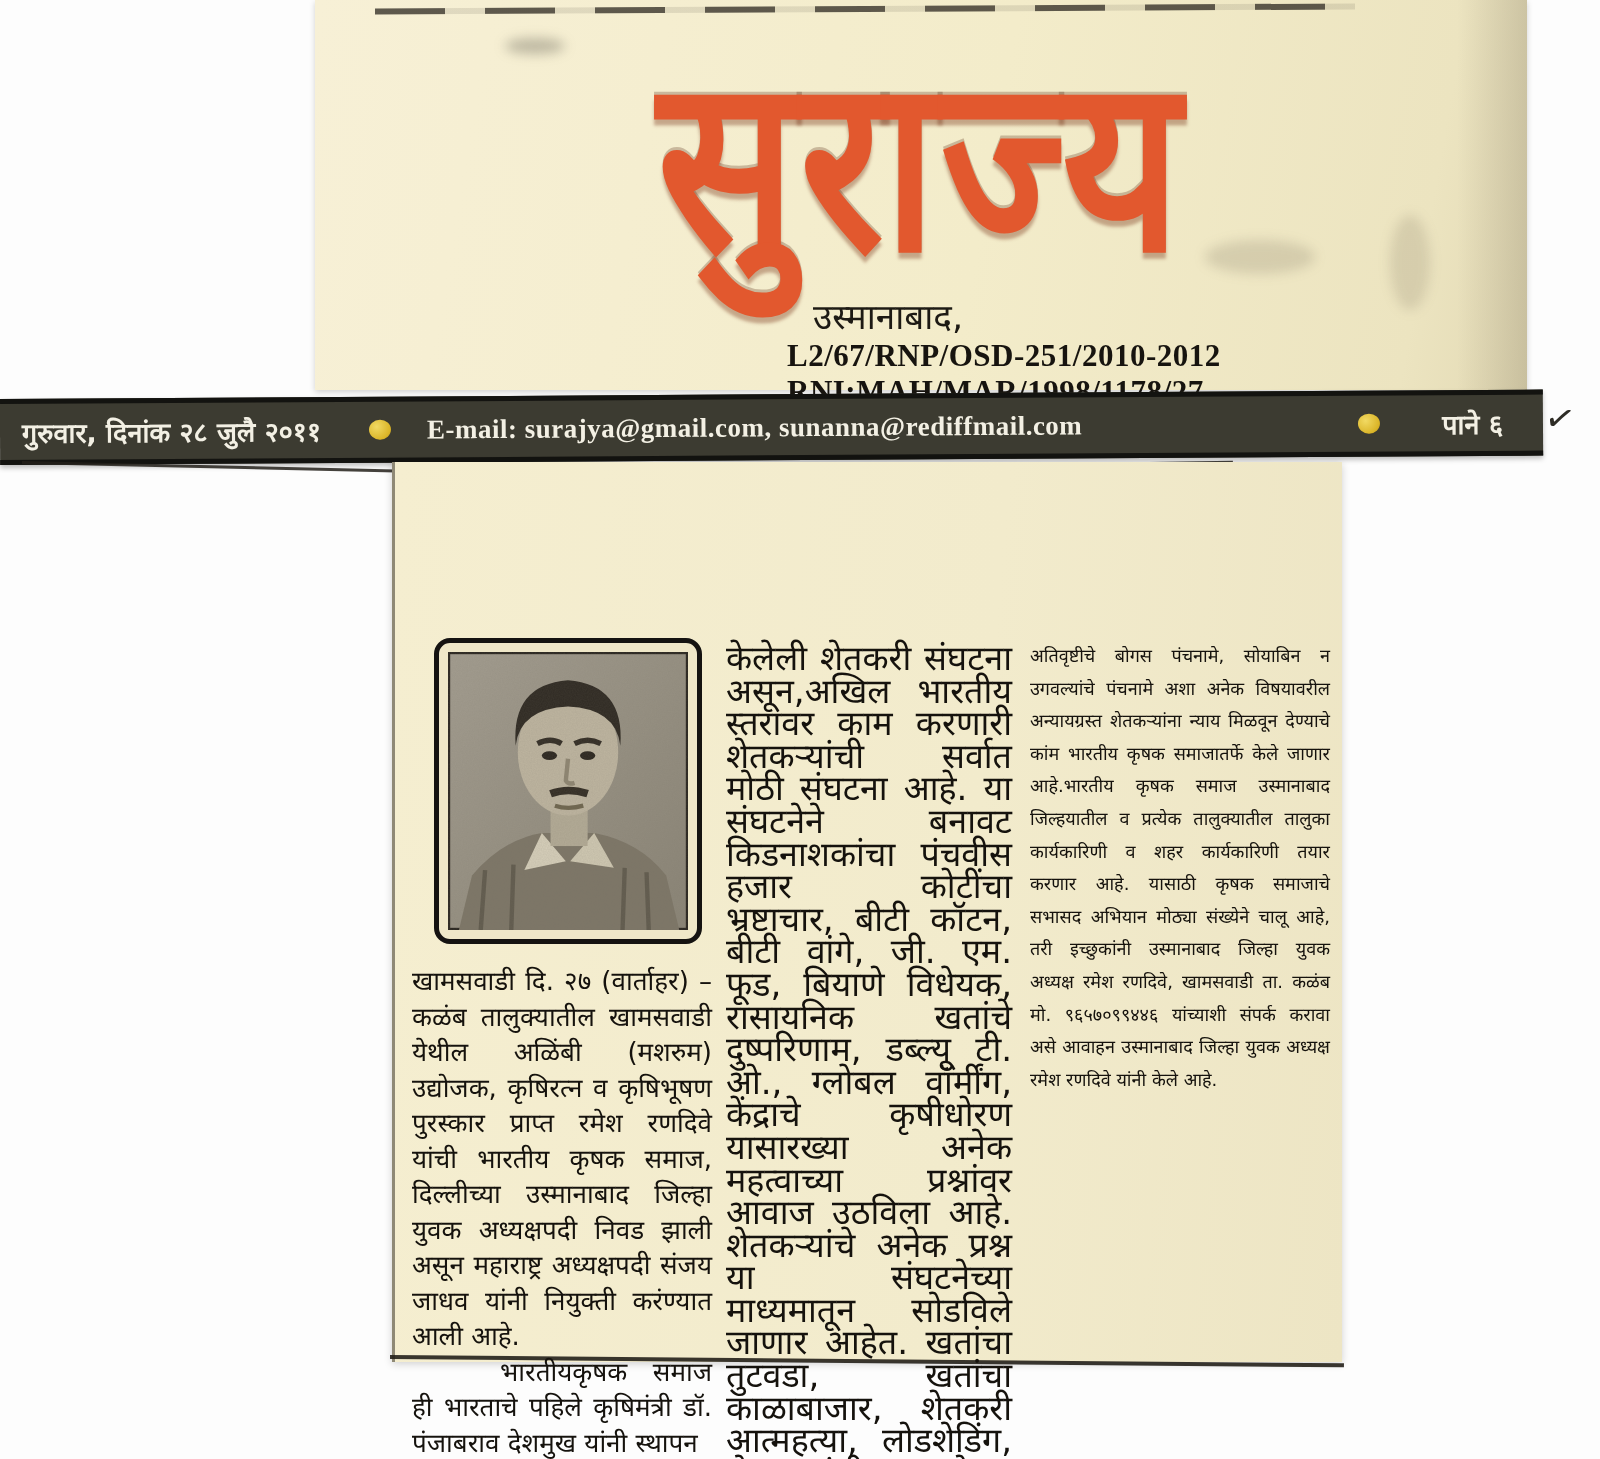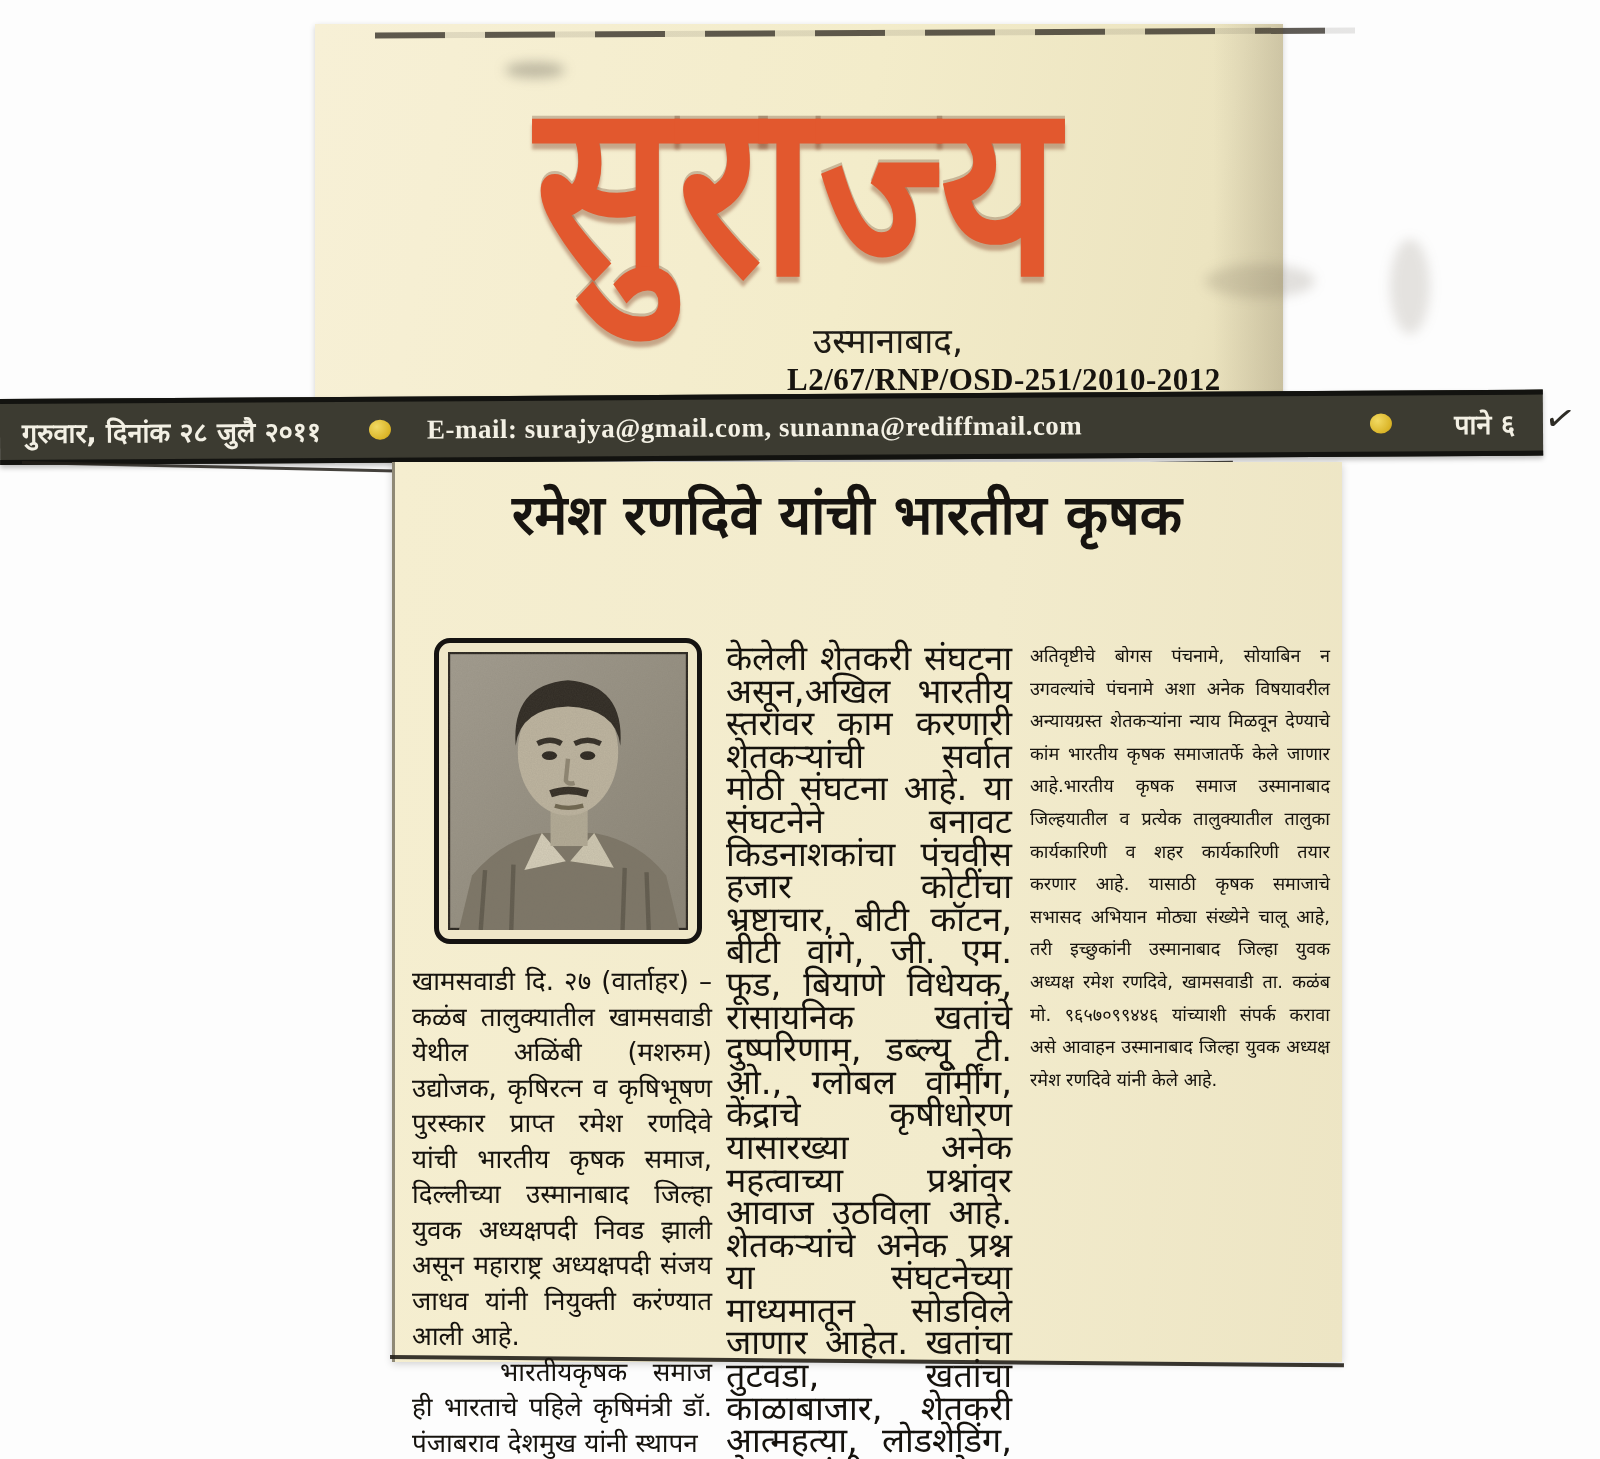--- a/index.html
+++ b/index.html
@@ -1,20 +1,20 @@
 <!DOCTYPE html>
 <html><head>
 <meta charset="utf-8">
 <style>
   html,body{margin:0;padding:0;background:#ffffff;}
   #page{position:relative;width:1600px;height:1459px;background:#fdfdfd;overflow:hidden;
         font-family:"DejaVu Sans","Liberation Sans",sans-serif;}
 
   
-  .masthead{position:absolute;left:315px;top:24px;width:968px;height:390px;
+  .masthead{position:absolute;left:315px;top:0;width:1212px;height:390px;
             background:linear-gradient(100deg,#f7f0d6 0%,#f3ecca 55%,#ece4c0 90%,#e2d9b4 100%);
             box-shadow:0 2px 6px rgba(0,0,0,.18);}
   .masthead-torn-edge{position:absolute;left:60px;top:6px;width:980px;height:6px;
             background:repeating-linear-gradient(90deg,#2b261f 0 70px,rgba(43,38,31,.15) 70px 110px);
             transform:rotate(-.3deg);opacity:.75;}
   .masthead-shade-right{position:absolute;right:0;top:0;width:70px;height:100%;
             background:linear-gradient(90deg,rgba(110,100,80,0) 0%,rgba(110,100,80,.22) 100%);}
   .smudge{position:absolute;border-radius:50%;filter:blur(6px);}
   .smudge.s1{left:190px;top:38px;width:60px;height:16px;background:rgba(90,85,75,.35);}
   .smudge.s2{left:890px;top:240px;width:110px;height:34px;background:rgba(100,90,70,.18);}
@@ -35,21 +35,21 @@
            transform:rotate(-.35deg);transform-origin:left center;
            display:flex;align-items:center;color:#f3f0e4;font-size:27px;font-weight:bold;
            box-shadow:0 3px 5px rgba(0,0,0,.25);}
   .datebar .date{margin-left:22px;white-space:nowrap;}
   .dot{width:22px;height:20px;border-radius:50%;background:radial-gradient(circle at 35% 35%,#f2da63,#dab427 70%,#a8861a);
        flex:0 0 auto;}
   .dot.d1{margin-left:48px;}
   .dot.d2{margin-left:auto;}
   .datebar .email{margin-left:36px;white-space:nowrap;letter-spacing:.5px;
         font-family:"Liberation Serif","DejaVu Serif",serif;}
-  .datebar .page{margin-left:62px;margin-right:28px;white-space:nowrap;}
+  .datebar .page{margin-left:62px;margin-right:40px;white-space:nowrap;}
   .handcheck{position:absolute;left:1545px;top:398px;font-size:36px;color:#2e2c26;
              transform:rotate(12deg);font-weight:bold;}
 
   
   .edge-line{position:absolute;height:3px;background:#23201a;opacity:.85;}
   .edge-left{left:22px;top:461px;width:396px;transform:rotate(1.3deg);transform-origin:left center;}
   .edge-top-article{left:415px;top:473px;width:818px;transform:rotate(-.85deg);transform-origin:left center;}
 
   
   .article{position:absolute;left:392px;top:462px;width:950px;height:900px;
@@ -99,21 +99,20 @@
   </div>
   <div class="handcheck">✓</div>
 
   <div class="edge-line edge-left"></div>
   <div class="edge-line edge-top-article"></div>
 
   <div class="article">
     <div class="article-left-edge"></div>
     <div class="article-bottom-edge"></div>
 
-    <div class="headline l1">रमेश रणदिवे यांची भारतीय कृषक</div>
 
     <div class="photo-frame">
       <svg viewBox="0 0 220 255" preserveAspectRatio="none">
         <defs>
           <linearGradient id="bgGrad" x1="0" y1="0" x2="1" y2="1">
             <stop offset="0" stop-color="#a39d90"></stop>
             <stop offset="0.6" stop-color="#948e80"></stop>
             <stop offset="1" stop-color="#8a8476"></stop>
           </linearGradient>
           <filter id="grain">

